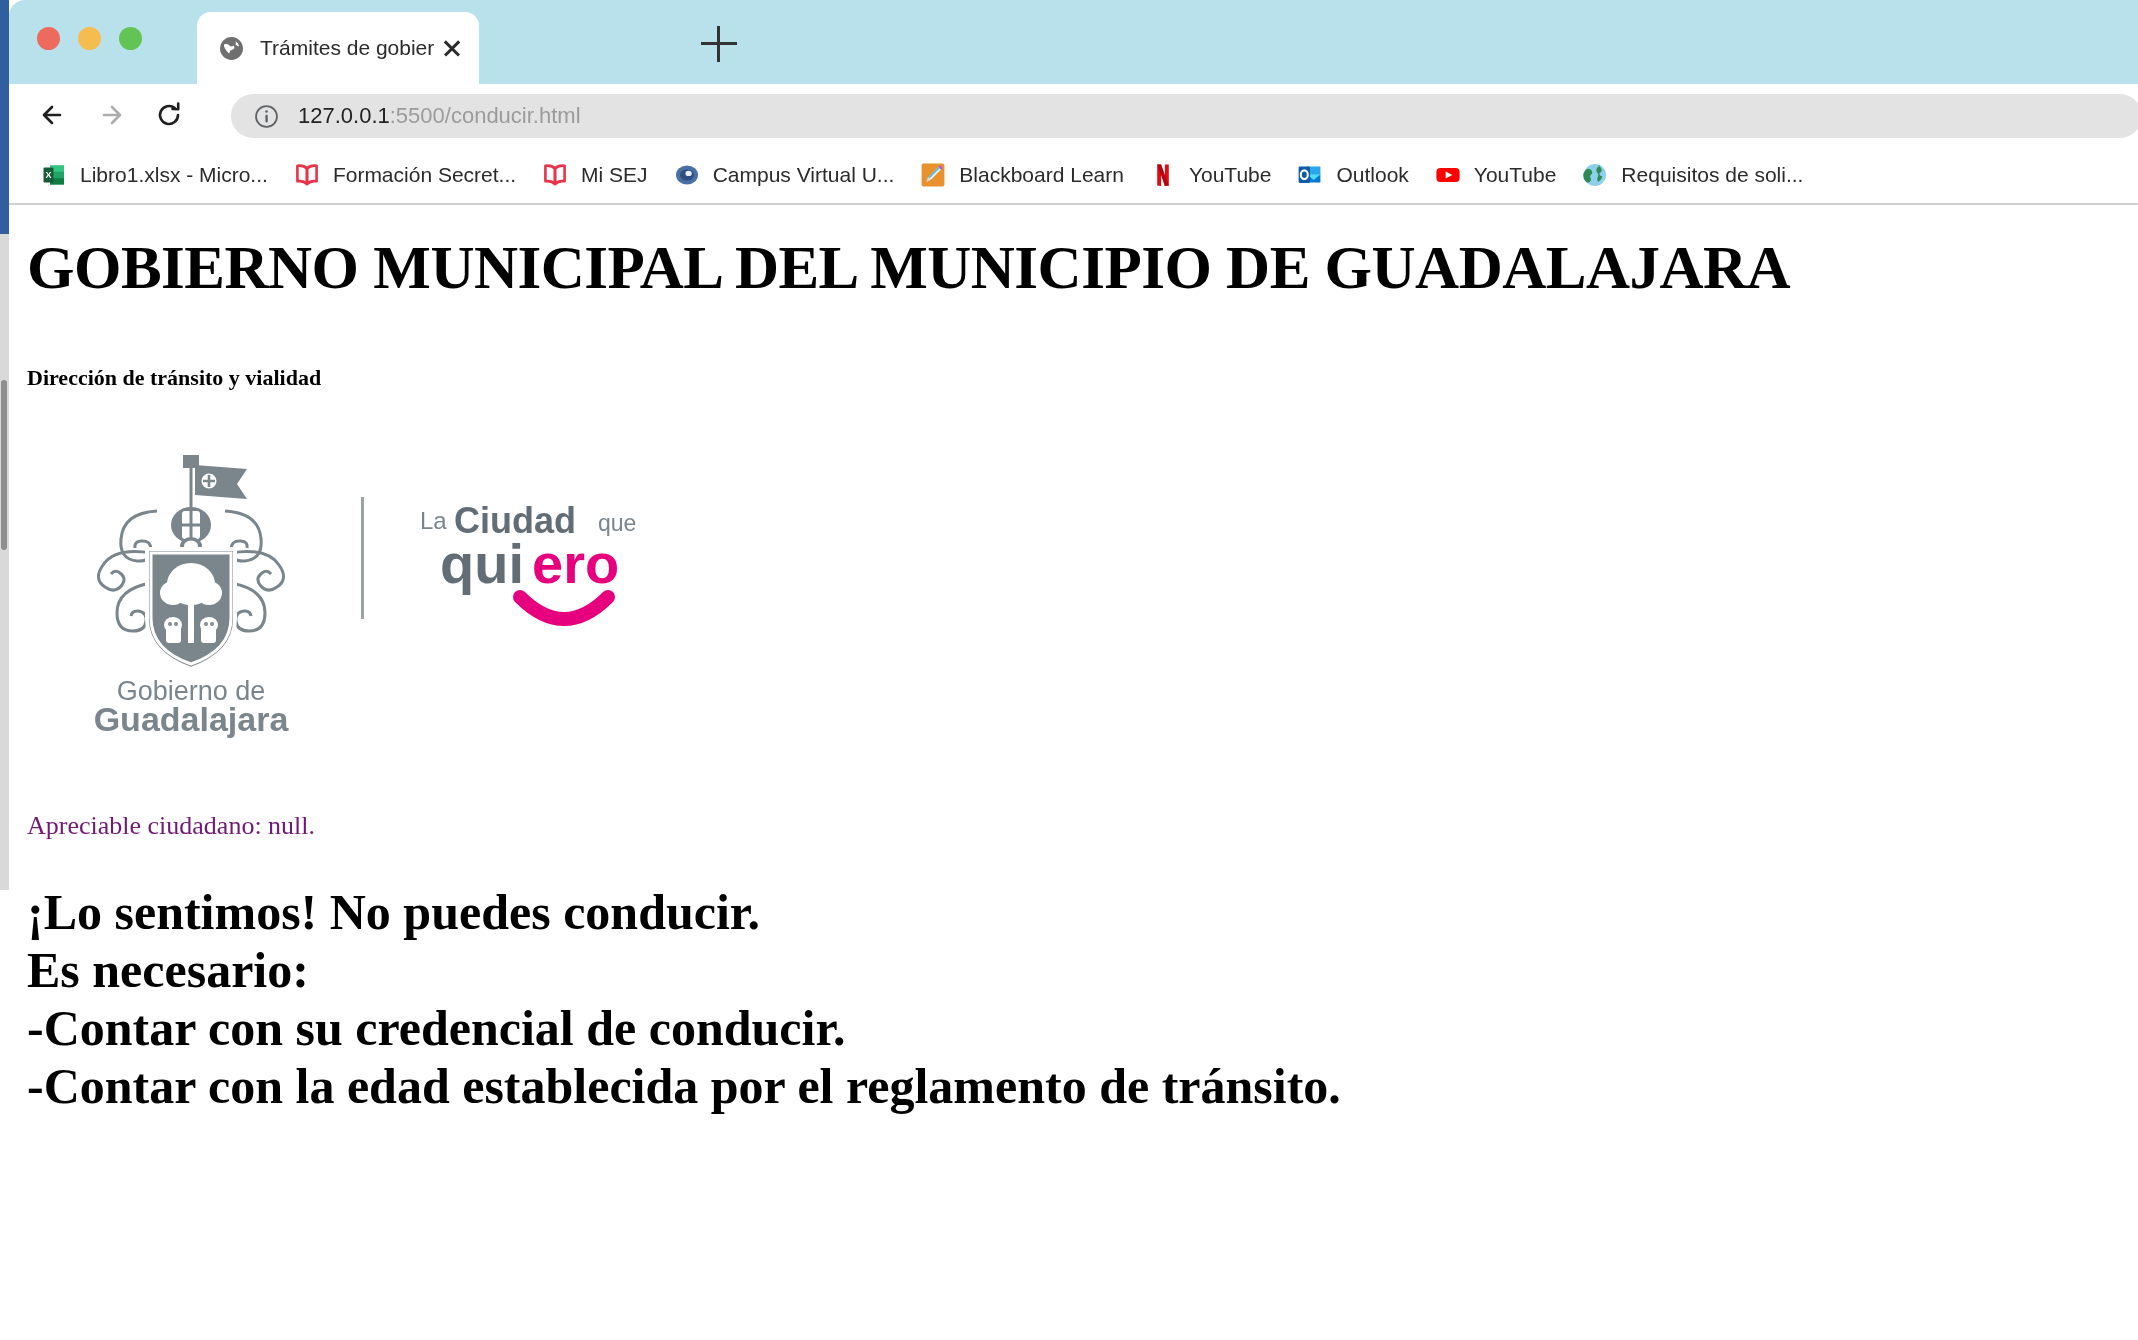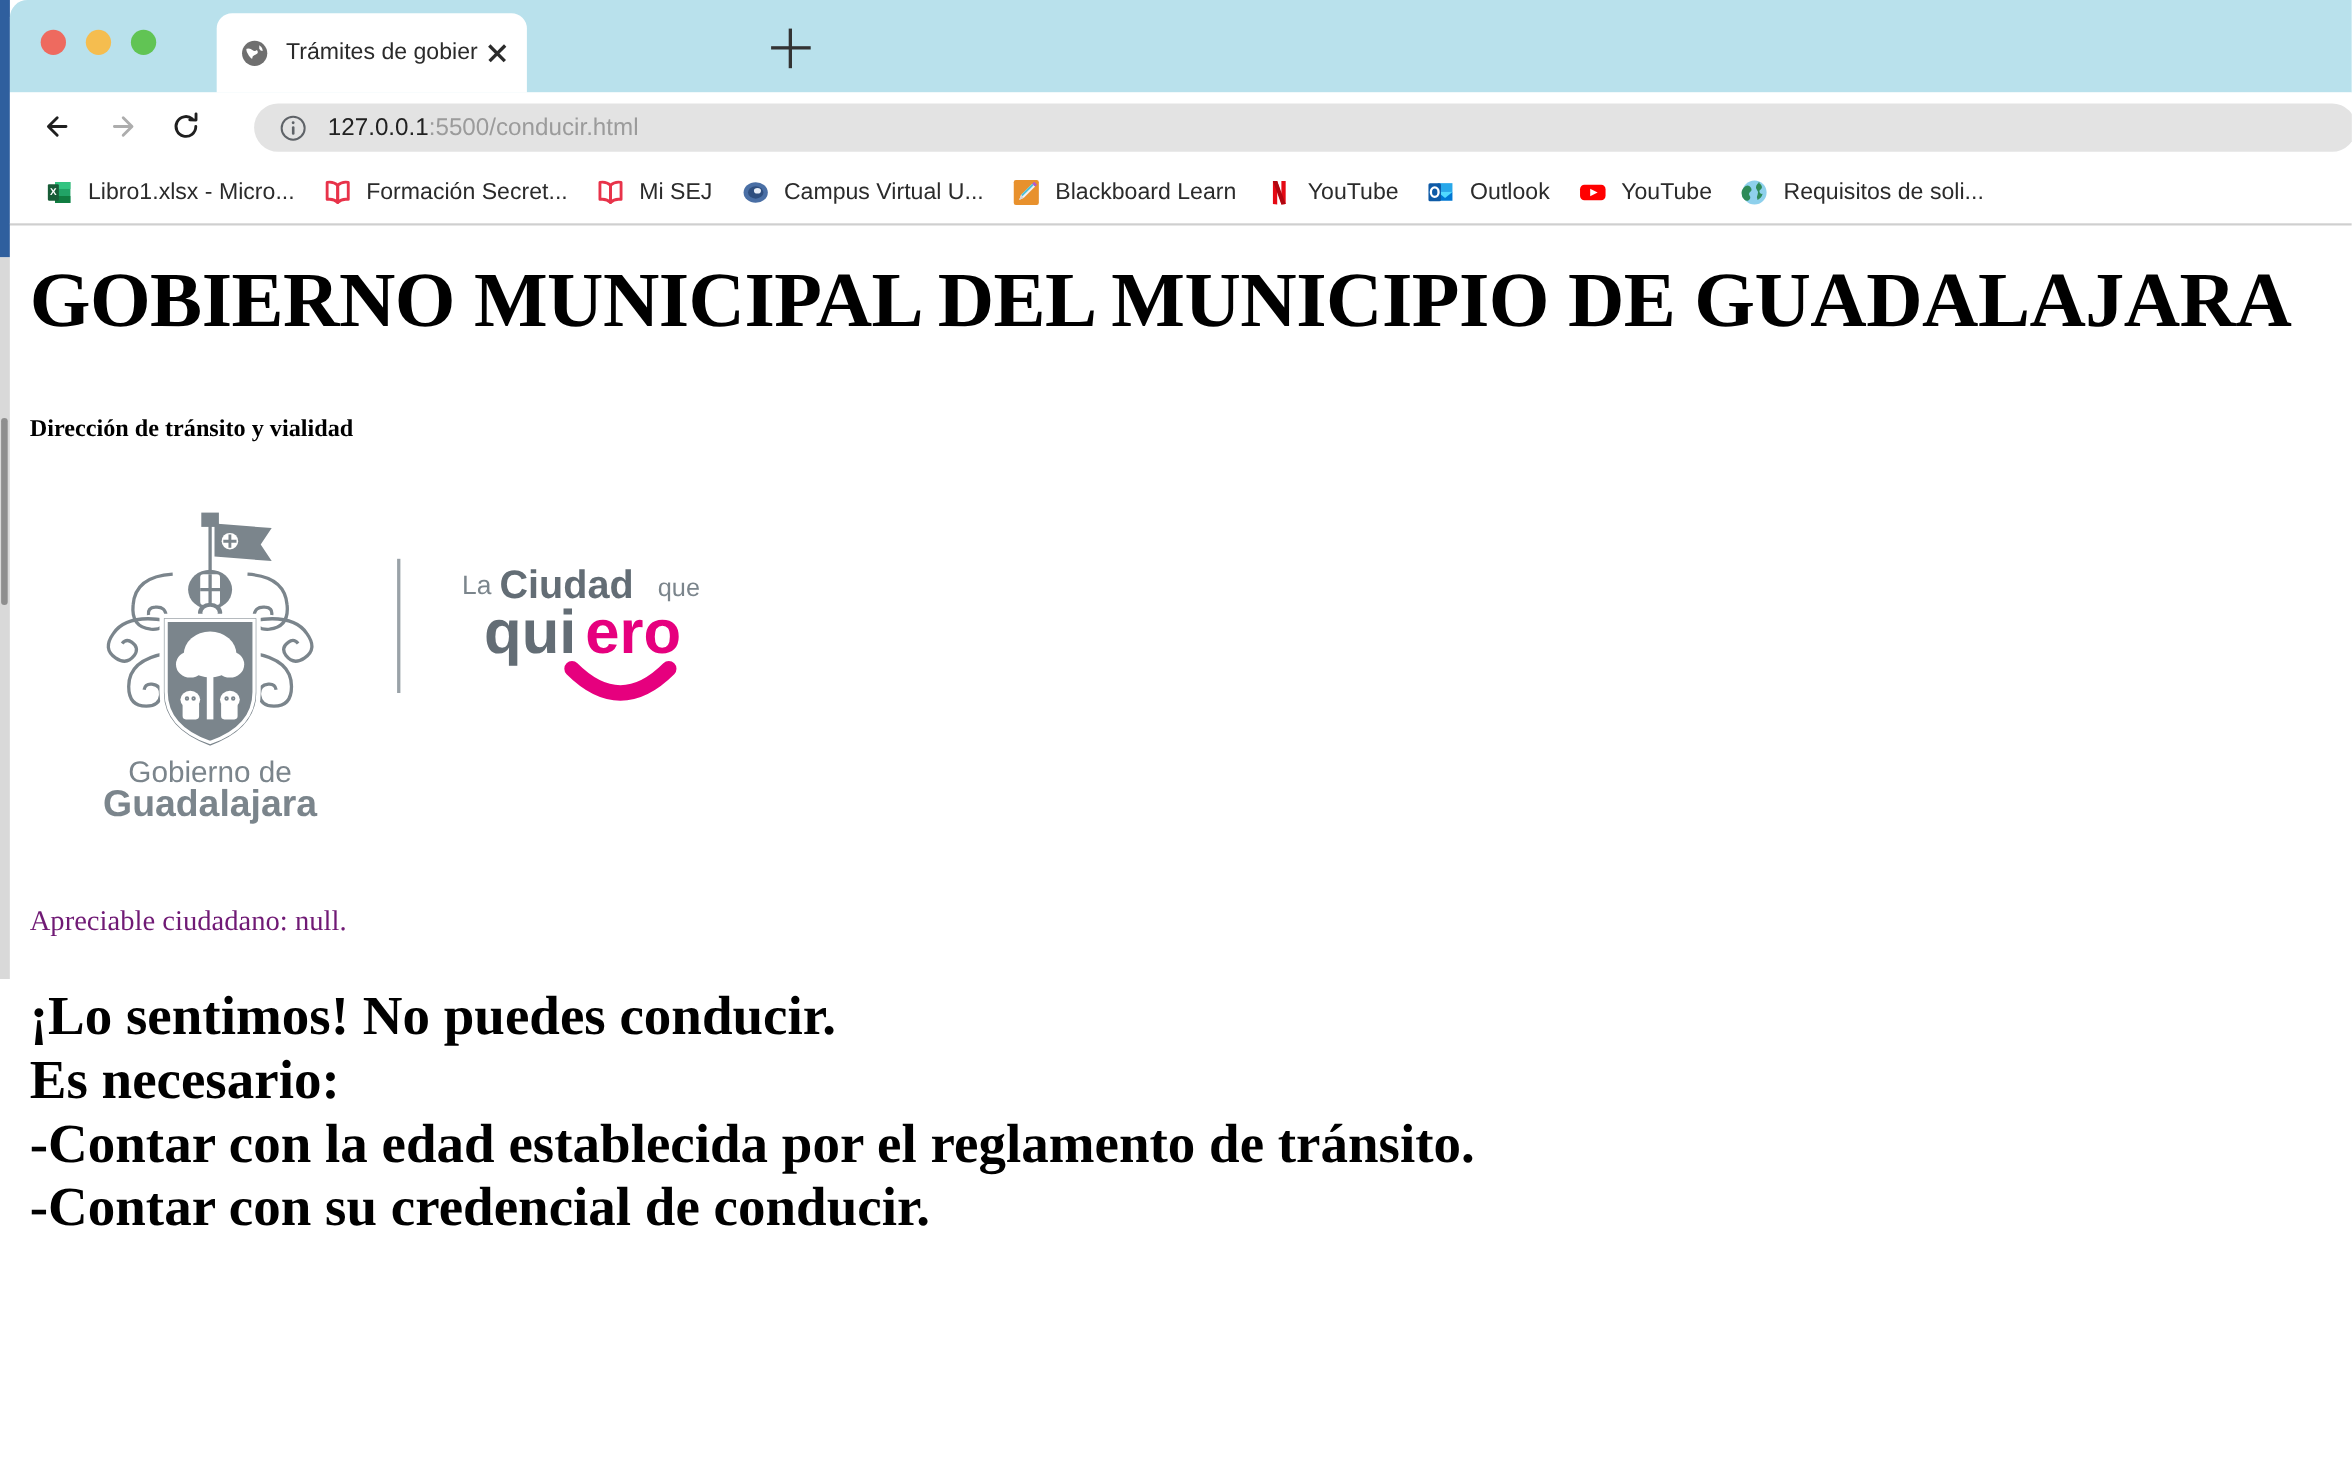--- a/index.html
+++ b/index.html
@@ -222,21 +222,21 @@
     right: 0; bottom: 0;
     background: #ffffff;
     overflow: hidden;
     z-index: 1;
   }
   .page-inner { padding: 0 18px; }
 
   h1.doc-title {
     font-family: "Liberation Serif", serif;
     font-weight: bold;
-    font-size: 71px;
+    font-size: 61px;
     line-height: 1.05;
     margin: 31px 0 0 0;
     letter-spacing: -0.5px;
     color: #000;
     white-space: nowrap;
   }
   h3.doc-sub {
     font-family: "Liberation Serif", serif;
     font-weight: bold;
     font-size: 22px;
@@ -498,19 +498,19 @@
           <text x="116" y="86" font-family="Liberation Sans, sans-serif" font-size="56" font-weight="bold" fill="#e6007e">ero</text>
           <path d="M104 100 q44 44 88 0" fill="none" stroke="#e6007e" stroke-width="14" stroke-linecap="round"></path>
         </svg>
       </div>
 
       <p class="greet">Apreciable ciudadano: null.</p>
 
       <div class="notice">
         <div>¡Lo sentimos! No puedes conducir.</div>
         <div>Es necesario:</div>
+        <div>-Contar con su credencial de conducir.</div>
         <div>-Contar con la edad establecida por el reglamento de tránsito.</div>
-        <div>-Contar con su credencial de conducir.</div>
       </div>
 
     </div>
   </div>
 </div>
 
 </body></html>

